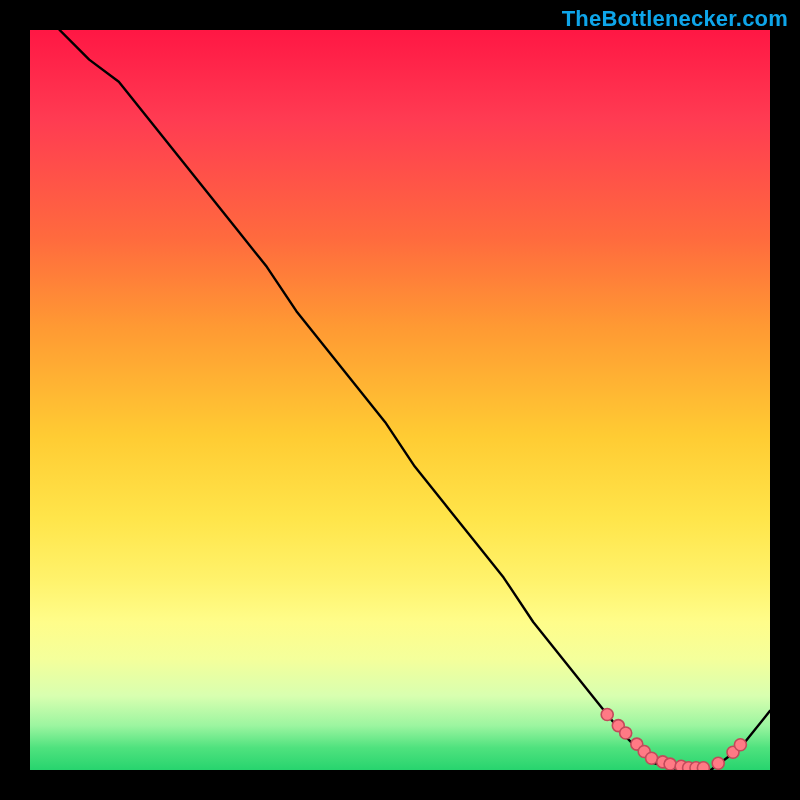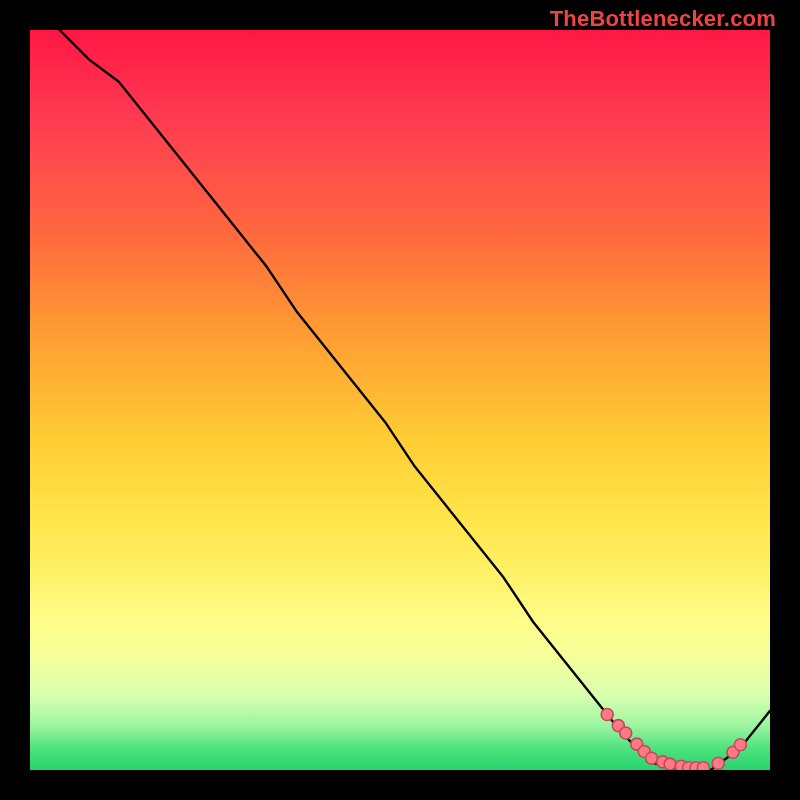--- a/index.html
+++ b/index.html
@@ -13,22 +13,22 @@
   }
   .wrap {
     position: relative;
     width: 800px;
     height: 800px;
     background: #000;
   }
   .brand {
     position: absolute;
     top: 6px;
-    right: 24px;
-    color: #ef4444;
+    right: 12px;
+    color: #0ea5e9;
     font-size: 22px;
     font-weight: 600;
     letter-spacing: 0.2px;
     user-select: none;
   }
   .plot {
     position: absolute;
     left: 30px;
     top: 30px;
     width: 740px;

